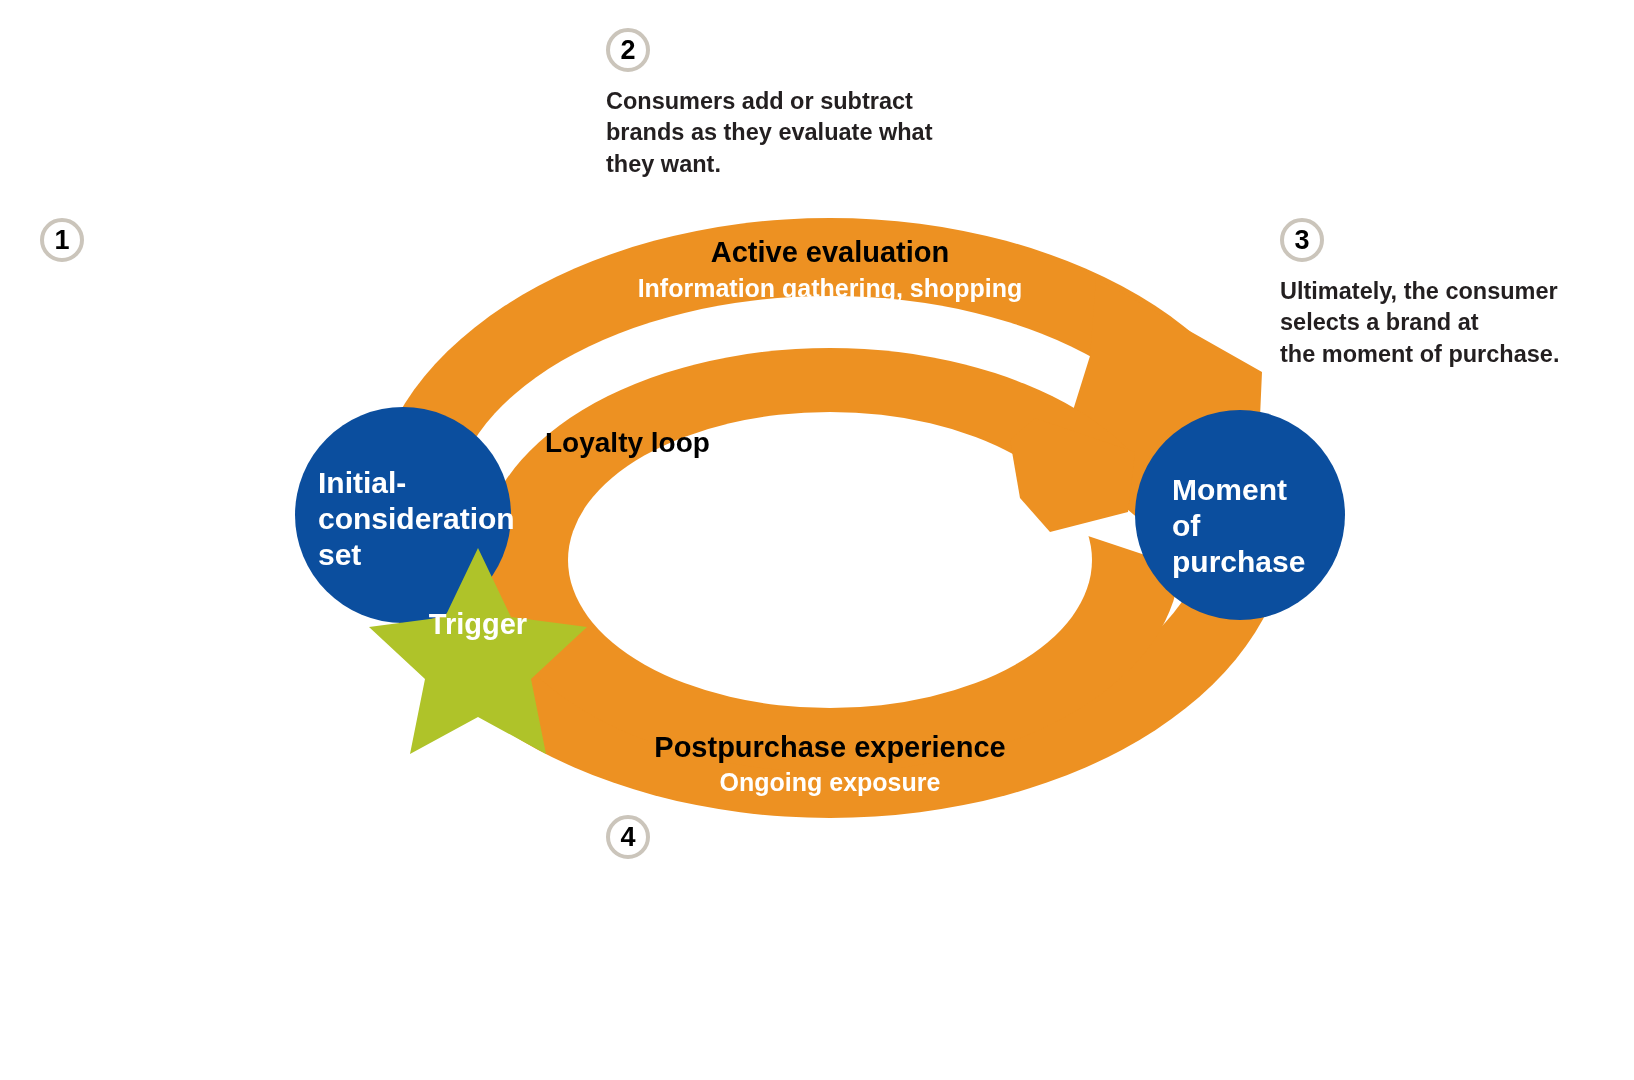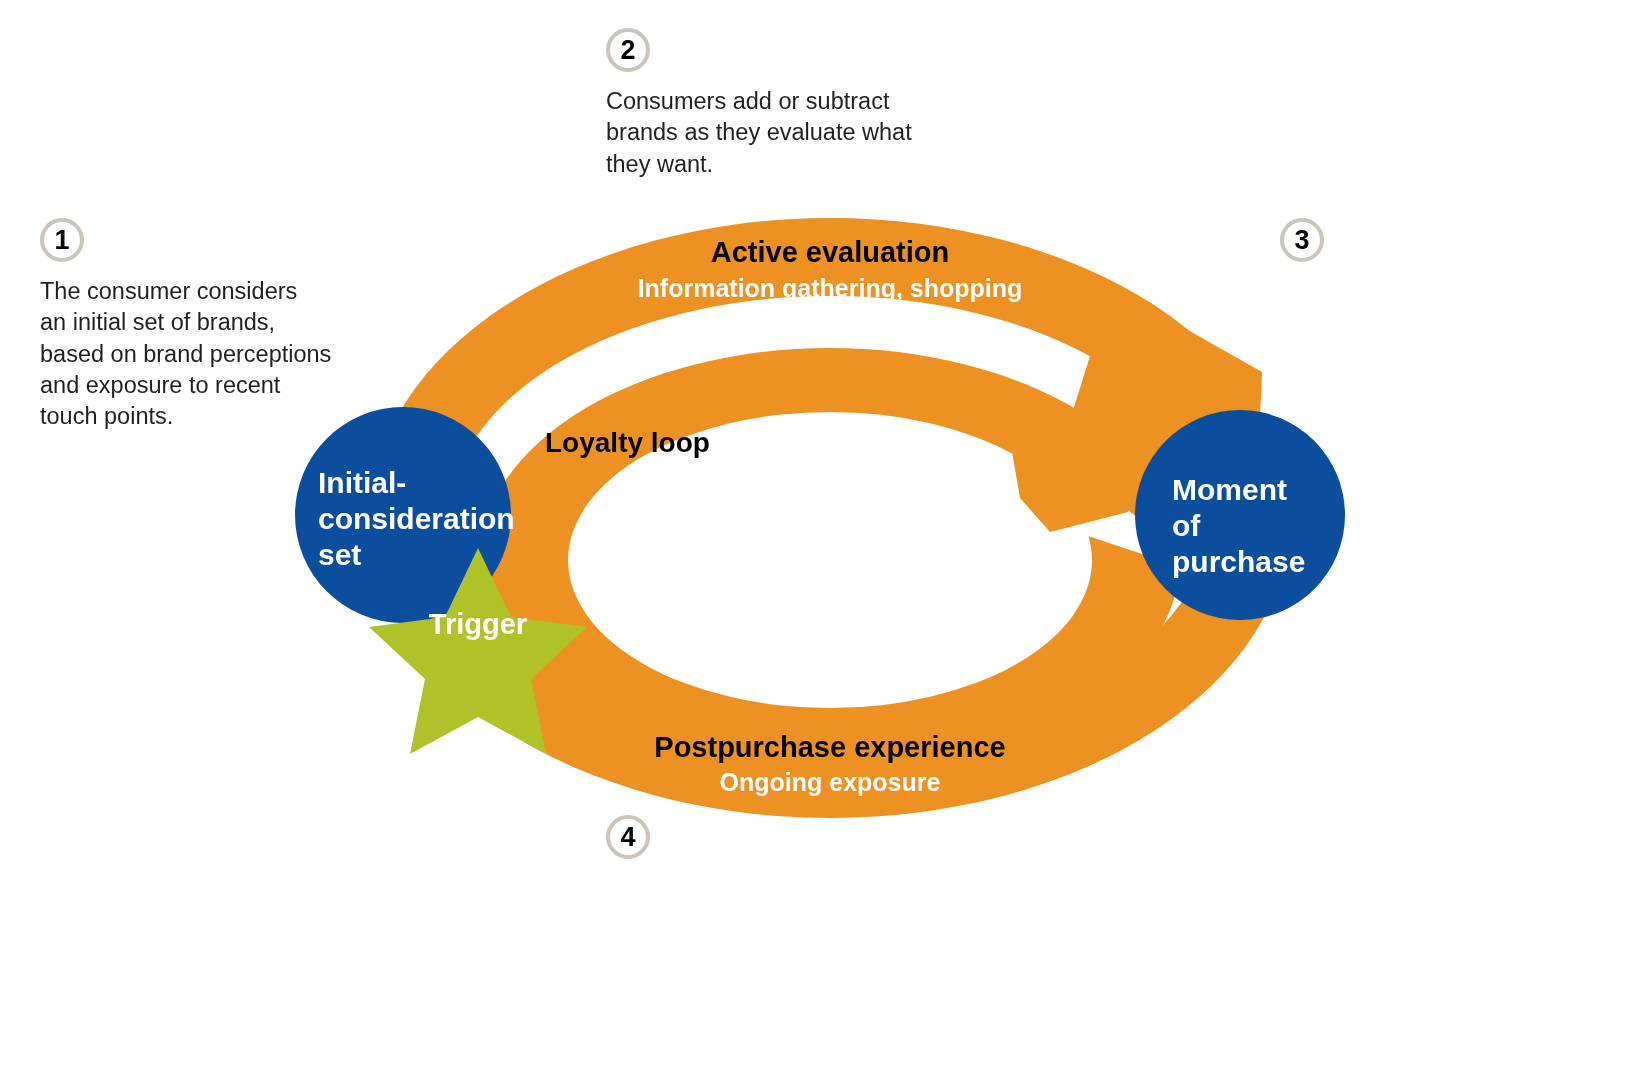--- a/index.html
+++ b/index.html
@@ -43,20 +43,21 @@
     line-height: 1;
     font-family: "Liberation Sans", sans-serif;
   }
   .callout-text {
     margin-top: 14px;
     font-size: 23.5px;
     line-height: 1.33;
     color: #231f20;
     white-space: pre-line;
     font-family: "Liberation Sans", sans-serif;
+    font-weight: bold;
   }
 
   #callout-1 { left: 40px;  top: 218px; width: 330px; }
   #callout-2 { left: 606px; top: 28px;  width: 340px; }
   #callout-3 { left: 1280px;top: 218px; width: 340px; }
   #callout-4 { left: 606px; top: 815px; width: 430px; }
 
   
   #diagram {
     position: absolute;
@@ -149,35 +150,33 @@
     </g>
 
     <g>
       <polygon points="478,548 511,617 587,627 531,679 546,754 478,717 410,754 425,679 369,627 445,617" fill="#AFC329"></polygon>
       <text class="star-label" x="478" y="634" text-anchor="middle">Trigger</text>
     </g>
   </svg>
 
   <div class="callout" id="callout-1">
     <div class="num-circle">1</div>
-    <div class="callout-text">The consumer considers
-an initial set of brands,
-based on brand perceptions
-and exposure to recent
-touch points.</div>
   </div>
 
   <div class="callout" id="callout-2">
     <div class="num-circle">2</div>
     <div class="callout-text">Consumers add or subtract
 brands as they evaluate what
 they want.</div>
   </div>
 
   <div class="callout" id="callout-3">
     <div class="num-circle">3</div>
+    <div class="callout-text">Ultimately, the consumer
+selects a brand at
+the moment of purchase.</div>
   </div>
 
   <div class="callout" id="callout-4">
     <div class="num-circle">4</div>
   </div>
 
 </div>
 
 </body></html>

